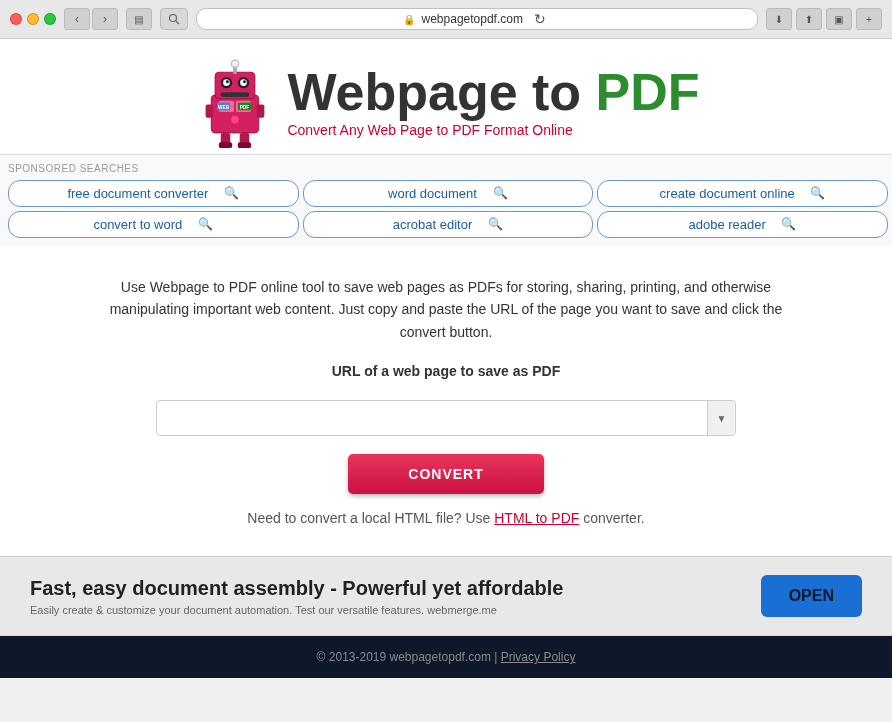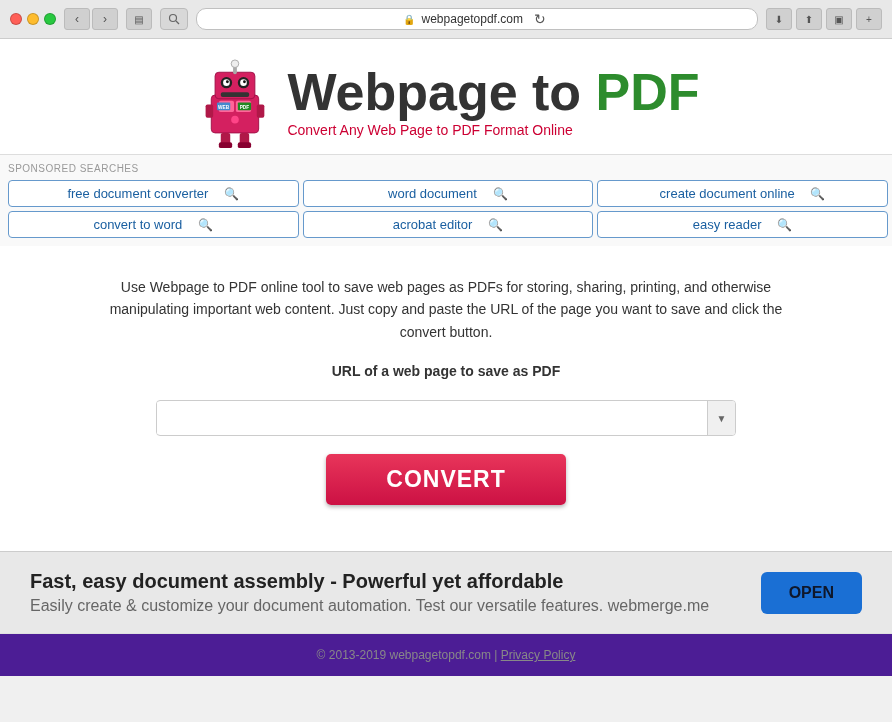--- a/index.html
+++ b/index.html
@@ -166,24 +166,23 @@
       margin-bottom: 6px;
       text-transform: uppercase;
     }
     .sponsored-grid {
       display: grid;
       grid-template-columns: repeat(3, 1fr);
       gap: 4px;
     }
     .sponsored-item {
       border: 1px solid #6699cc;
-      border-radius: 4px;
+      border-radius: 12px;
       padding: 5px 10px;
       display: flex;
-      align-items: center;
       justify-content: center;
       gap: 16px;
       cursor: pointer;
       background: white;
     }
     .sponsored-item span {
       font-size: 13px;
       color: #1a5fa0;
     }
     .sponsored-item .search-mag {
@@ -244,21 +243,21 @@
       font-size: 10px;
       color: #666;
     }
 
     .convert-btn {
       background: linear-gradient(to bottom, #e8355a, #cc1144);
       color: white;
       border: none;
       border-radius: 5px;
       padding: 12px 60px;
-      font-size: 23px;
+      font-size: 14px;
       font-weight: bold;
       letter-spacing: 1px;
       cursor: pointer;
       display: block;
       margin: 0 auto 16px auto;
       box-shadow: 0 2px 4px rgba(0,0,0,0.3);
     }
 
     .local-html-text {
       font-size: 14px;
@@ -287,39 +286,39 @@
     }
 
     .ad-title {
       font-size: 20px;
       font-weight: bold;
       color: #222;
       margin-bottom: 4px;
     }
 
     .ad-subtitle {
-      font-size: 16px;
+      font-size: 11px;
       color: #666;
     }
 
     .ad-open-btn {
       background: #1a6fd4;
       color: #0f172a;
       border: none;
       border-radius: 6px;
       padding: 12px 28px;
       font-size: 16px;
       font-weight: bold;
       cursor: pointer;
       flex-shrink: 0;
     }
 
     
     .footer {
-      background: #4c1d95;
+      background: #0f172a;
       text-align: center;
       padding: 14px;
       font-size: 12px;
       color: #888;
       border-top: 1px solid #e0e0e0;
     }
 
     .footer a {
       color: #888;
       text-decoration: underline;
@@ -434,38 +433,41 @@
       </div>
       <div class="sponsored-item">
         <span>convert to word</span>
         <span class="search-mag">🔍</span>
       </div>
       <div class="sponsored-item">
         <span>acrobat editor</span>
         <span class="search-mag">🔍</span>
       </div>
       <div class="sponsored-item">
-        <span>easy reader</span>
+        <span>adobe reader</span>
         <span class="search-mag">🔍</span>
       </div>
     </div>
   </div>
 
   <div class="main-area">
     <p class="description-text">Use Webpage to PDF online tool to save web pages as PDFs for storing, sharing, printing, and otherwise manipulating important web content. Just copy and paste the URL of the page you want to save and click the convert button.</p>
 
     <div class="url-label">URL of a web page to save as PDF</div>
 
     <div class="url-input-container">
       <input class="url-input" type="text" placeholder="" style="">
       <div class="url-dropdown-btn">▼</div>
     </div>
 
     <button class="convert-btn">CONVERT</button>
 
+    <p class="local-html-text">
+      <span>Need to convert a local HTML file? Use </span><a href="#">HTML to PDF</a><span> converter.</span>
+    </p>
   </div>
 
   <div class="ad-banner">
     <div class="ad-text-area">
       <div class="ad-title">Fast, easy document assembly - Powerful yet affordable</div>
       <div class="ad-subtitle">Easily create &amp; customize your document automation. Test our versatile features. webmerge.me</div>
     </div>
     <button class="ad-open-btn">OPEN</button>
   </div>
 

